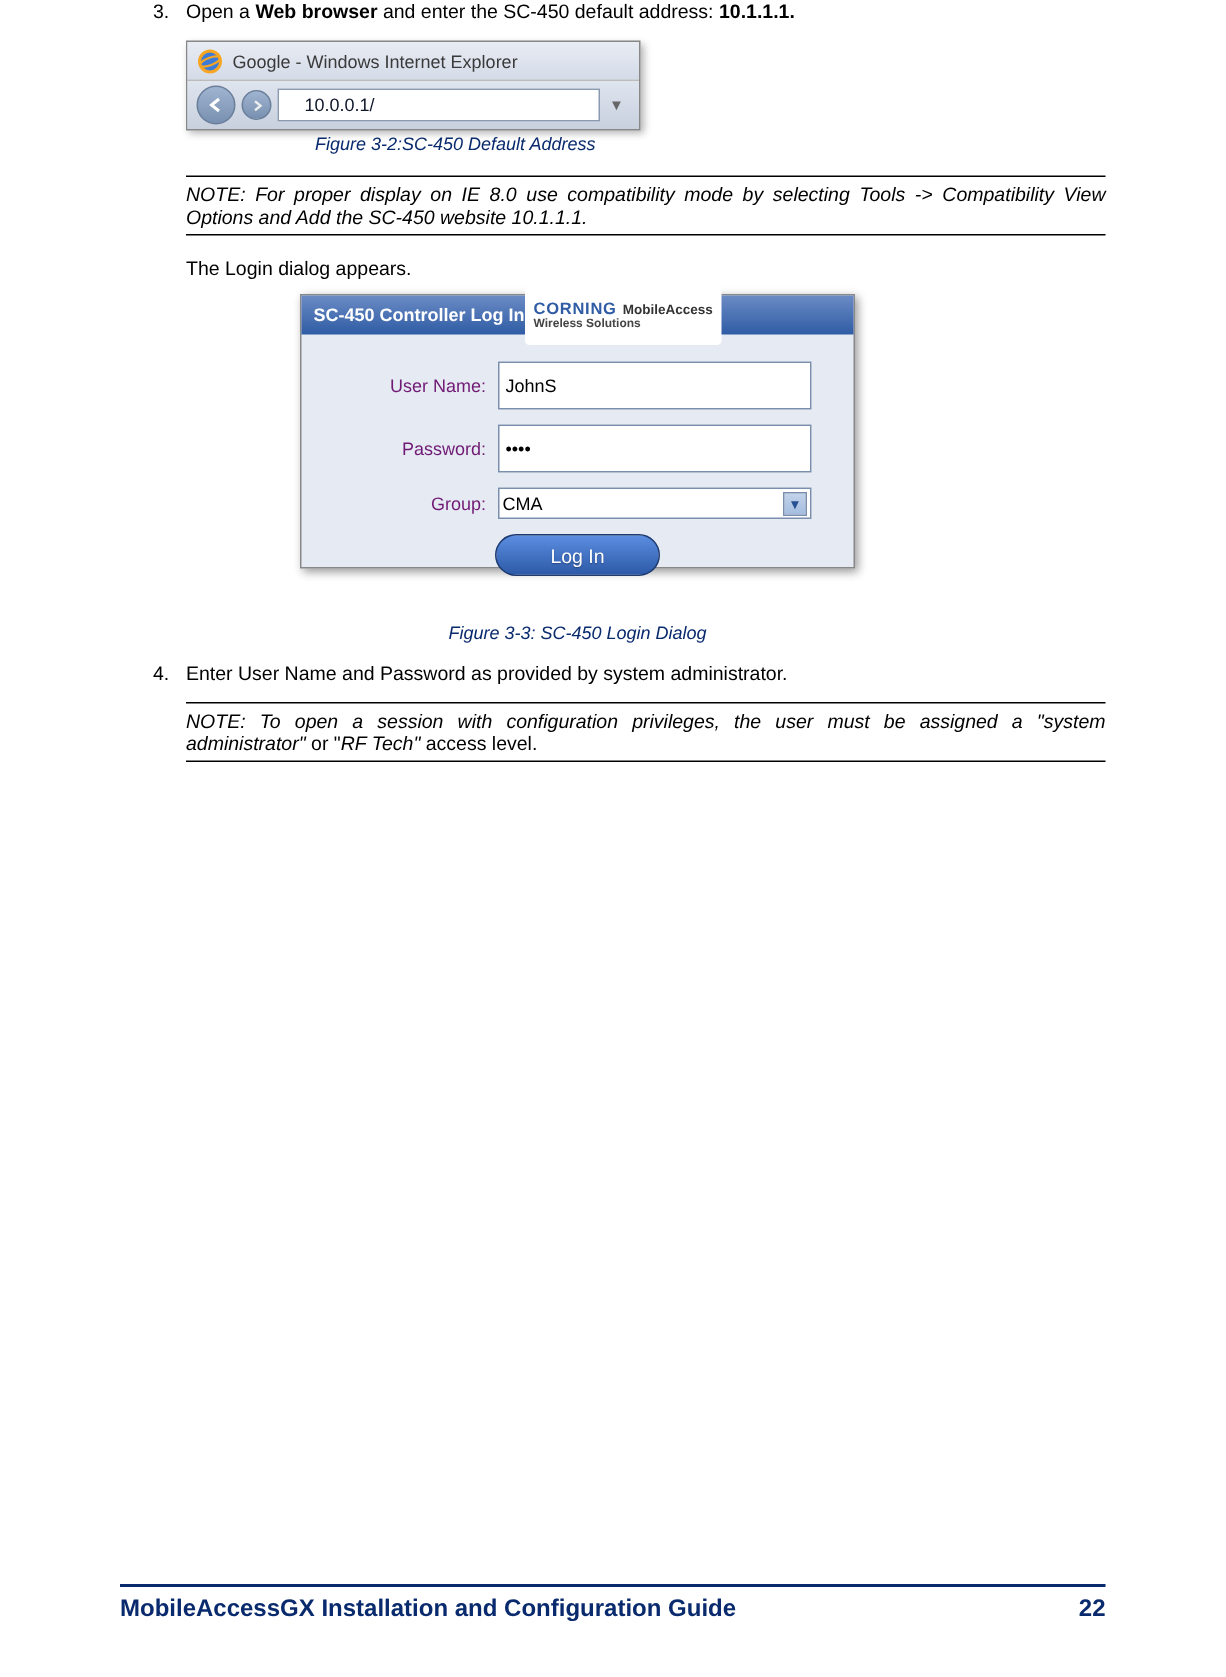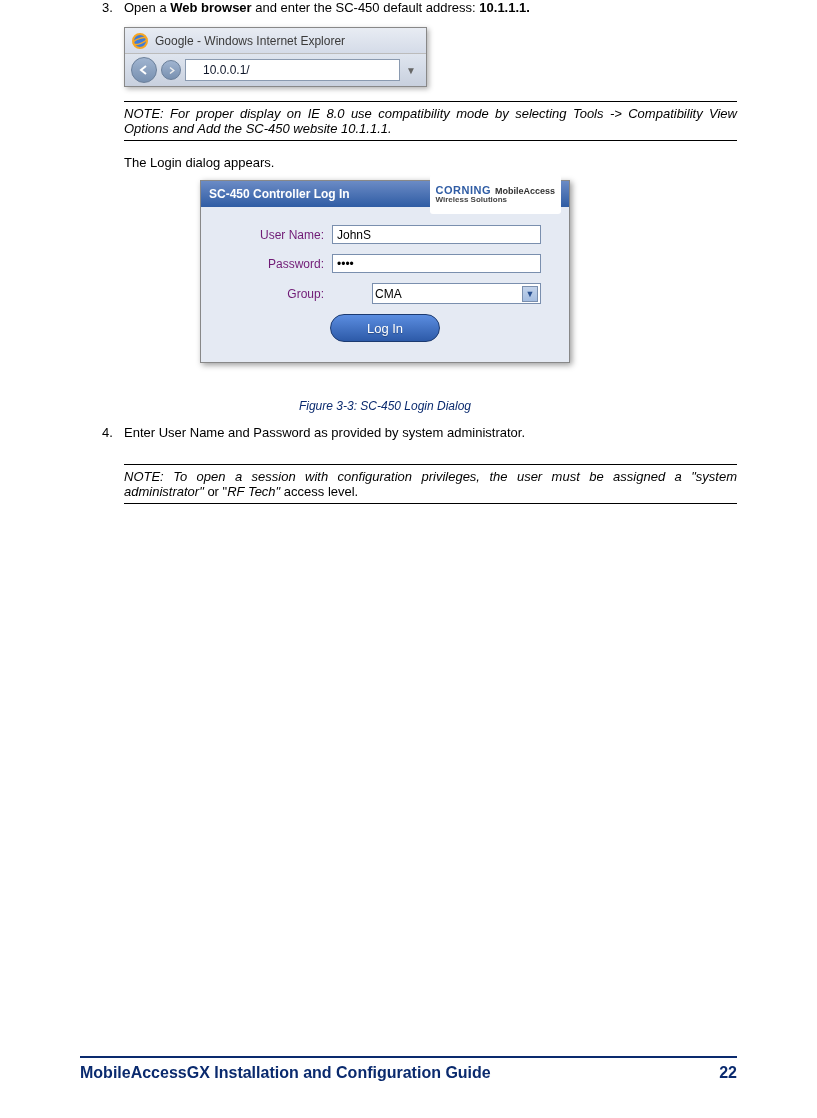--- a/index.html
+++ b/index.html
@@ -108,21 +108,20 @@
       width: 370px;
       height: 183px;
       background: #e5eaf3;
       border: 1px solid #888;
       box-shadow: 2px 2px 6px rgba(0,0,0,0.4);
     }
     .login-titlebar {
       height: 26px;
       background: linear-gradient(to bottom, #6b8bc5, #2f5ca4);
       display: flex;
-      justify-content: space-between;
       align-items: center;
       padding: 0 8px;
       color: #fff;
       font-size: 12px;
       font-weight: bold;
     }
     .corning-badge {
       background: #fff;
       color: #2f5ca4;
       padding: 10px 6px;
@@ -144,38 +143,37 @@
       gap: 8px;
     }
     .login-label {
       width: 95px;
       text-align: right;
       font-size: 12px;
       color: #701a75;
     }
     .login-input {
       flex: 1;
-      height: 19px;
+      height: 32px;
       border: 1px solid #7a8fae;
       background: #fff;
       font-size: 12px;
       padding: 0 4px;
       font-family: inherit;
     }
     .login-select {
       flex: 1;
       height: 21px;
       border: 1px solid #7a8fae;
       background: #fff;
       font-size: 12px;
       padding: 0 2px;
       display: flex;
       align-items: center;
       justify-content: space-between;
-      margin-left: 40px;
     }
     .select-arrow {
       width: 16px; height: 16px;
       background: linear-gradient(to bottom, #c3d3ea, #a4bde0);
       border: 1px solid #7a8fae;
       display: flex; align-items: center; justify-content: center;
       font-size: 9px; color: #295090;
     }
     .login-btn-row {
       display: flex; justify-content: center;
@@ -200,21 +198,21 @@
       margin-left: 120px;
       margin-top: 36px;
     }
     .step4 {
       display: flex;
       align-items: baseline;
       margin-left: 22px;
       margin-top: 12px;
     }
     .note2 {
-      margin-top: 24px;
+      margin-top: 12px;
     }
     .footer {
       position: absolute;
       bottom: 36px;
       left: 80px;
       right: 80px;
       border-top: 2px solid #0a2a6e;
       padding-top: 6px;
       display: flex;
       justify-content: space-between;
@@ -257,20 +255,21 @@
               <path d="M4 2 L9 6 L4 10" stroke="#eee" stroke-width="2" fill="none"></path>
             </svg>
         </div>
         <div class="address-bar">
           <span>10.0.0.1/</span>
         </div>
         <span class="addr-dropdown">▼</span>
       </div>
     </div>
   </div>
+  <div class="figure-caption figure1-caption">Figure 3-2:SC-450 Default Address</div>
 
 
   <div class="note-block">NOTE: For proper display on IE 8.0 use compatibility mode by selecting Tools -&gt; Compatibility View Options and Add the SC-450 website 10.1.1.1.</div>
 
   <div class="login-intro">The Login dialog appears.</div>
 
   <div class="login-figure">
     <div class="login-window">
       <div class="login-titlebar">
         <span>SC-450 Controller Log In</span>

